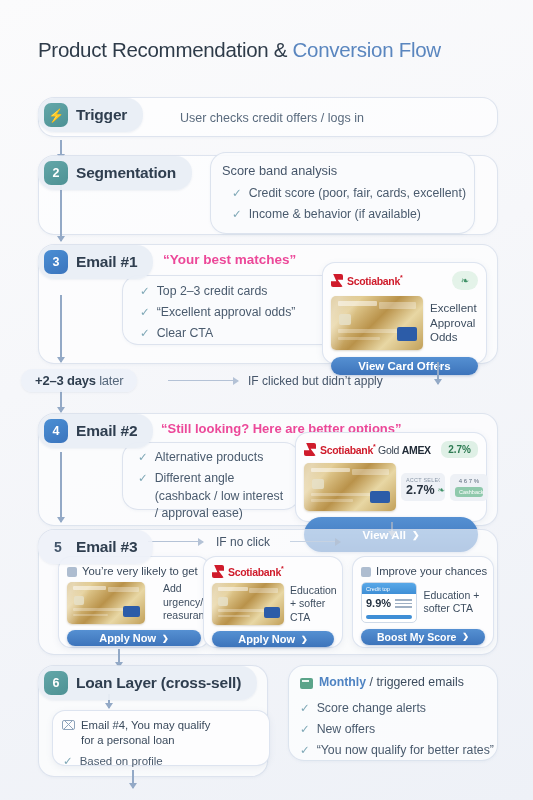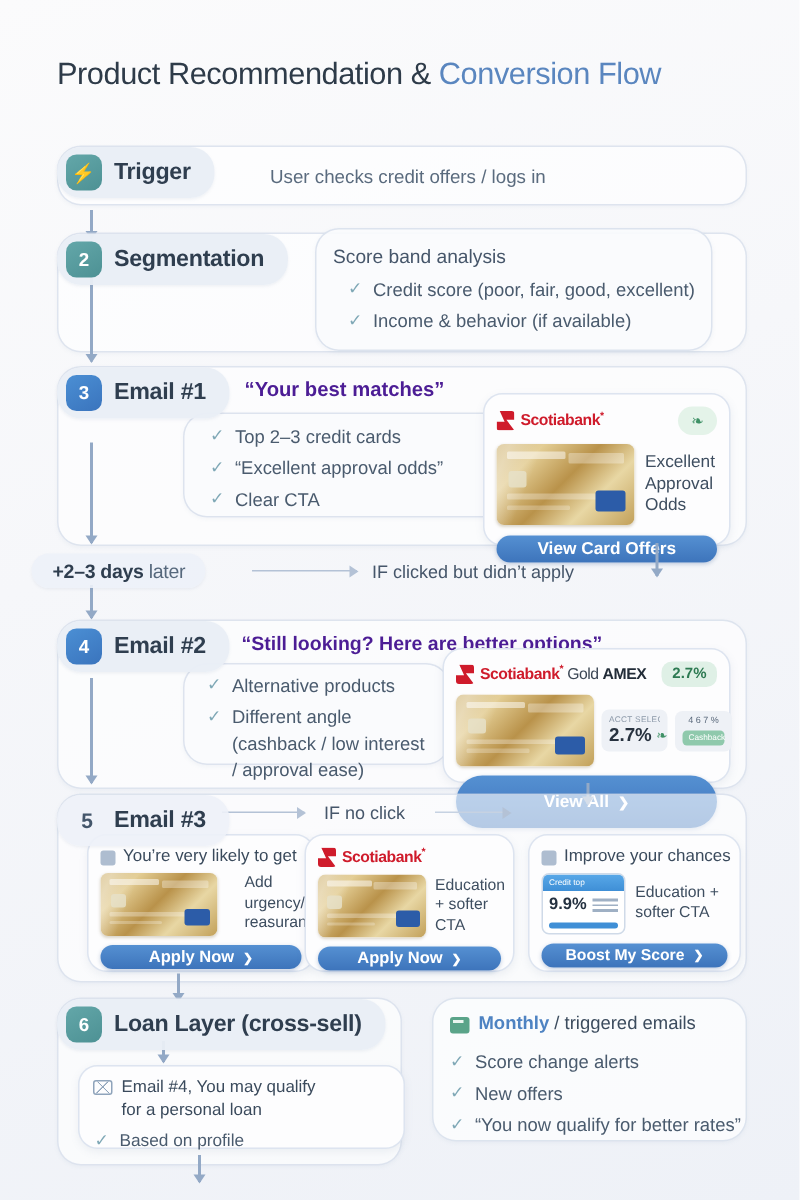--- a/index.html
+++ b/index.html
@@ -44,21 +44,21 @@
     flex: 0 0 auto;
   }
   .badge.teal { background: linear-gradient(150deg,#63a7a9,#4d9194); }
   .badge.blue { background: linear-gradient(150deg,#4b8fd4,#3a74bd); }
   .badge.bolt { font-size: 13px; }
   .badge.nofill { background: none; color: #44566b; font-weight: 600; font-size: 14px; width: 16px; }
   .chip-label { font-size: 15.5px; font-weight: 600; color: #2f3e4f; white-space: nowrap; letter-spacing: -0.2px; }
   .chip-sub { font-size: 12.5px; color: #5a6b7e; white-space: nowrap; }
 
   .headline { position: absolute; font-size: 12.8px; color: #46566a; white-space: nowrap; }
-  .headline.q { font-weight: 600; color: #4c1d95; }
+  .headline.q { font-weight: 600; color: #ec4899; }
 
   .bullets { position: absolute; }
   .bullet {
     display: flex; gap: 7px; align-items: flex-start;
     font-size: 12.3px; color: #4a5b6e; line-height: 1.45; margin-bottom: 3px;
     white-space: nowrap;
   }
   .bullet .ck { color: #7fa8b6; font-size: 11.5px; line-height: 1.5; }
   .bullet.wrap { white-space: normal; }
 
@@ -173,21 +173,21 @@
   <div class="panel" style="position:absolute;left:38px;top:155px;width:460px;height:80px;"></div>
   <div class="chip" style="left:38px;top:156px;">
     <span class="badge teal">2</span>
     <span class="chip-label">Segmentation</span>
   </div>
   <div class="panel" style="position:absolute;left:210px;top:152px;width:265px;height:82px;background:rgba(250,251,253,0.9);"></div>
   <div class="headline" style="left:222px;top:163px;">Score band analysis</div>
   <div class="bullets" style="left:232px;top:185px;">
     <div class="bullet">
         <span class="ck">✓</span>
-        <span>Credit score (poor, fair, good, excellent)</span>
+        <span>Credit score (poor, fair, cards, excellent)</span>
       </div>
     <div class="bullet">
         <span class="ck">✓</span>
         <span>Income &amp; behavior (if available)</span>
       </div>
   </div>
   <div class="v-arrow" style="left:60px;top:185px;height:56px;"></div>
 
   <div class="panel" style="position:absolute;left:38px;top:244px;width:460px;height:120px;"></div>
   <div class="chip" style="left:38px;top:245px;">

